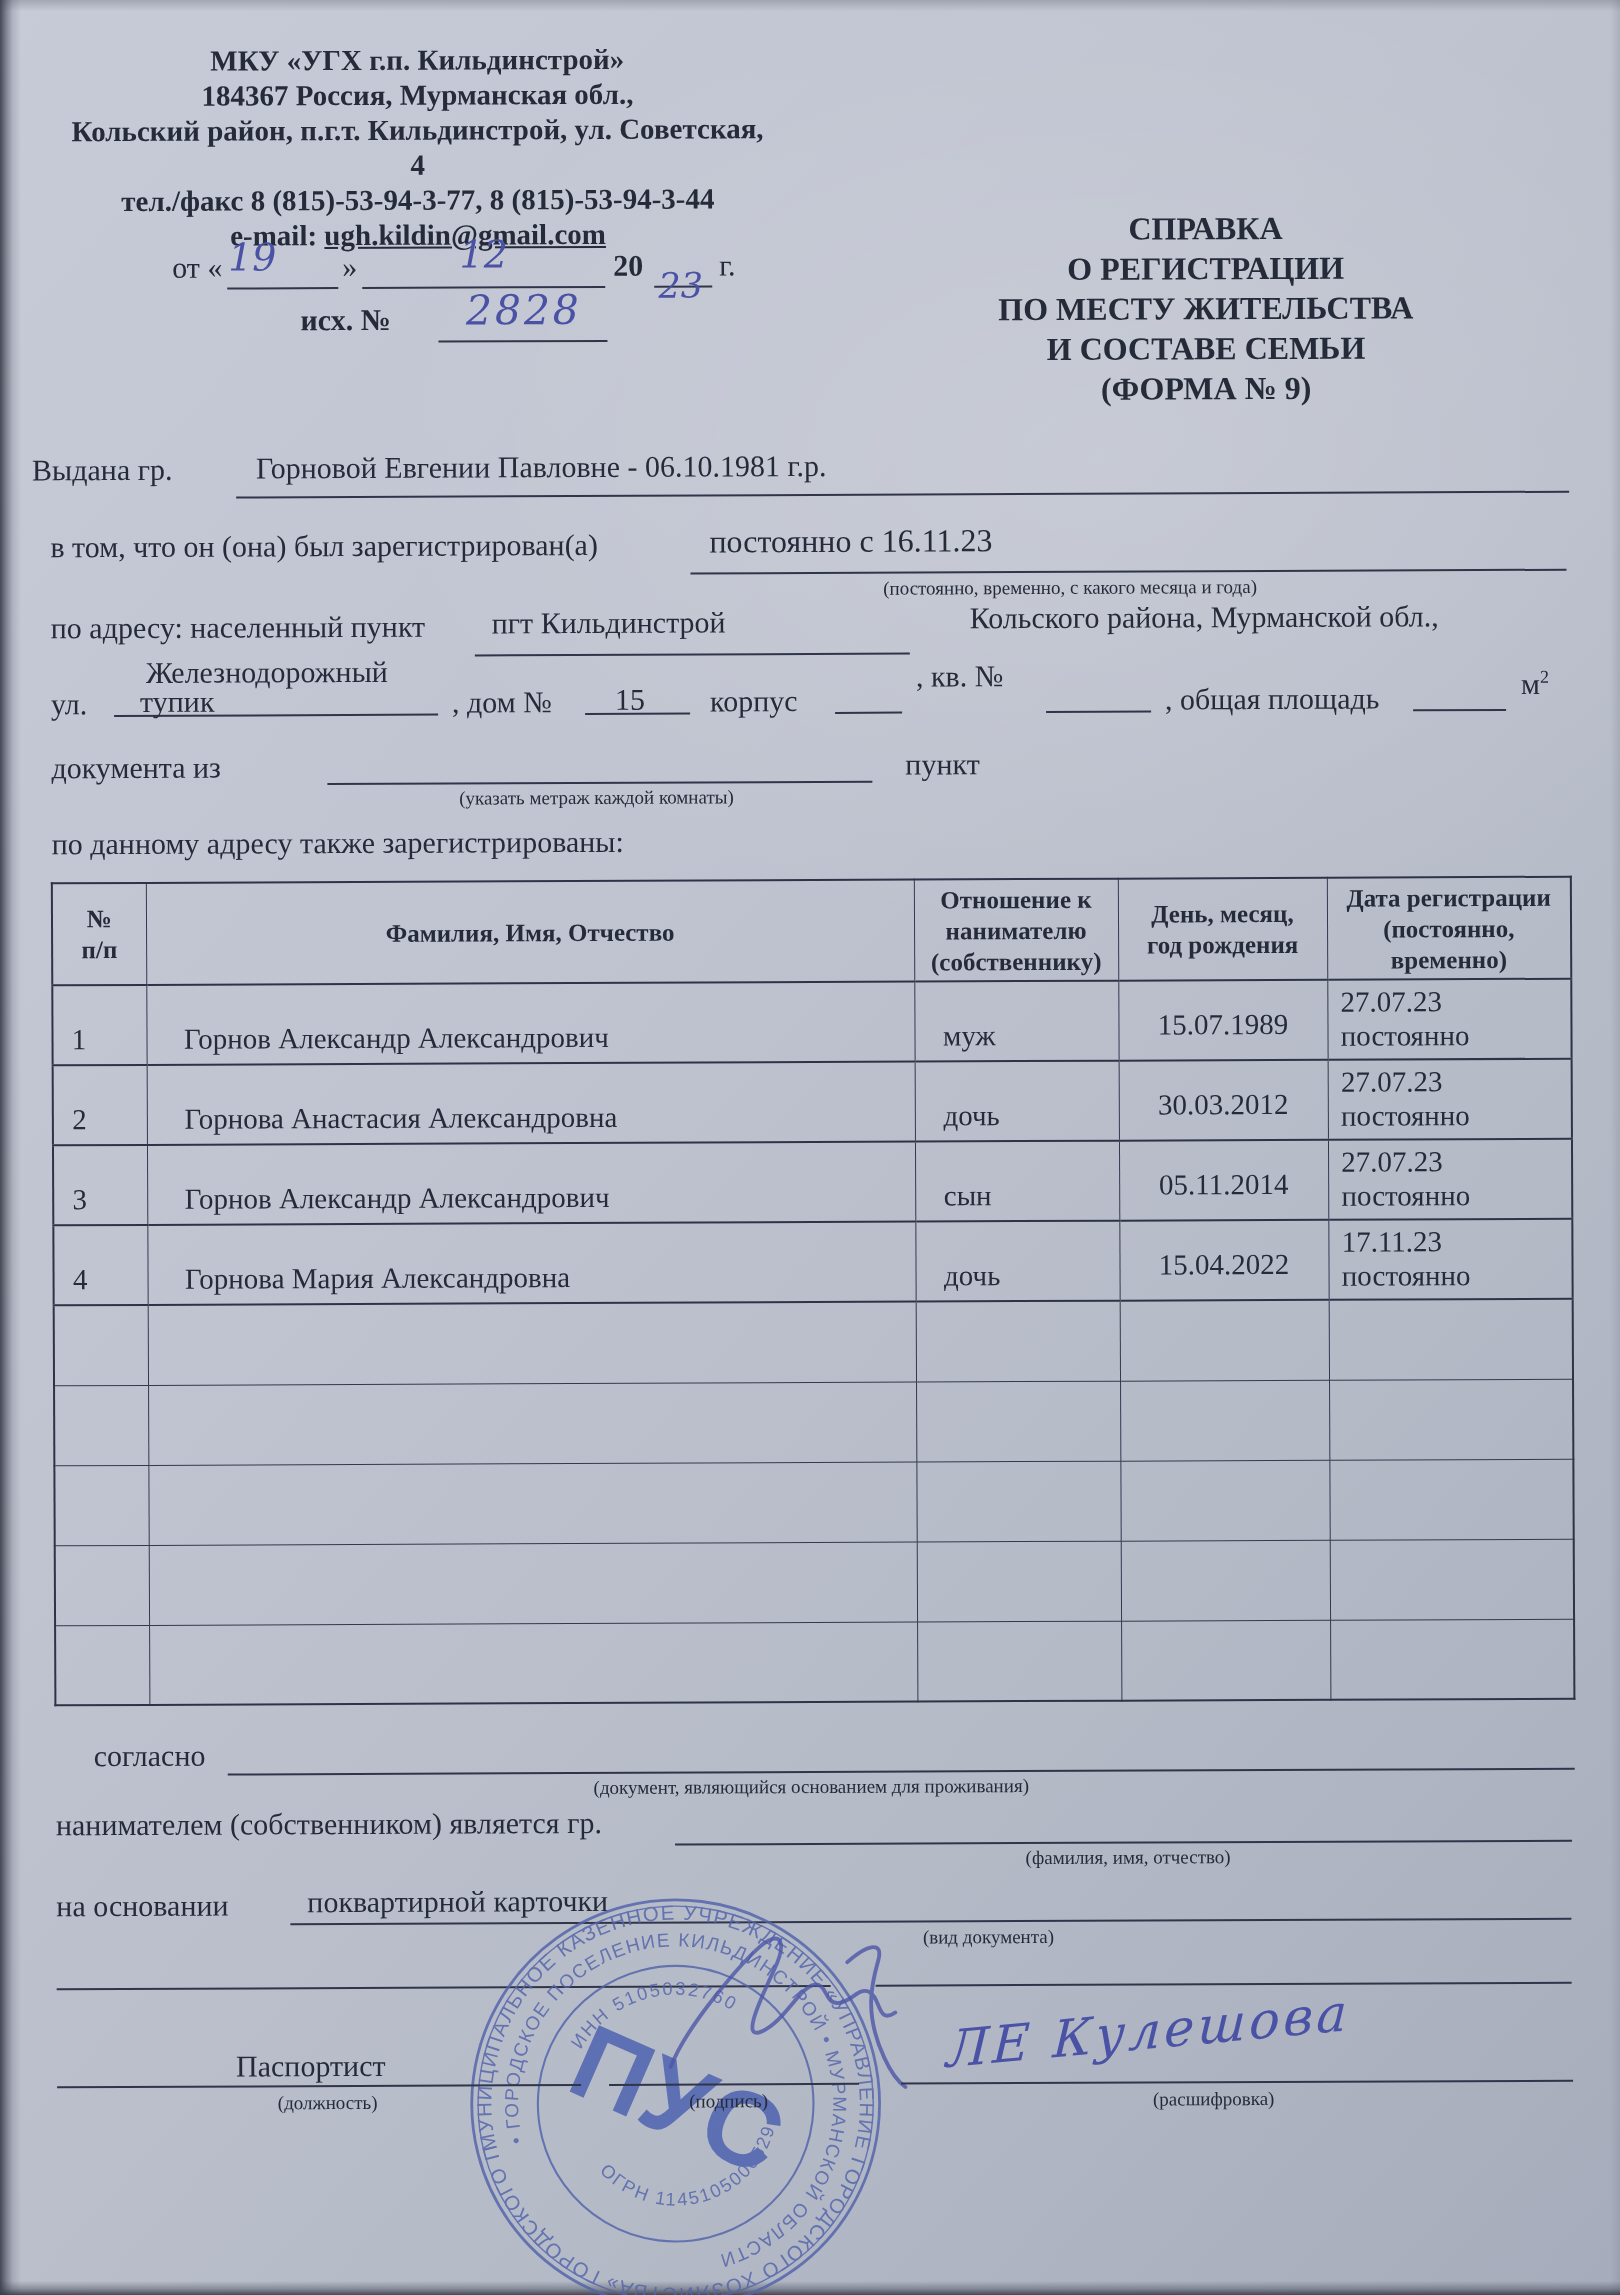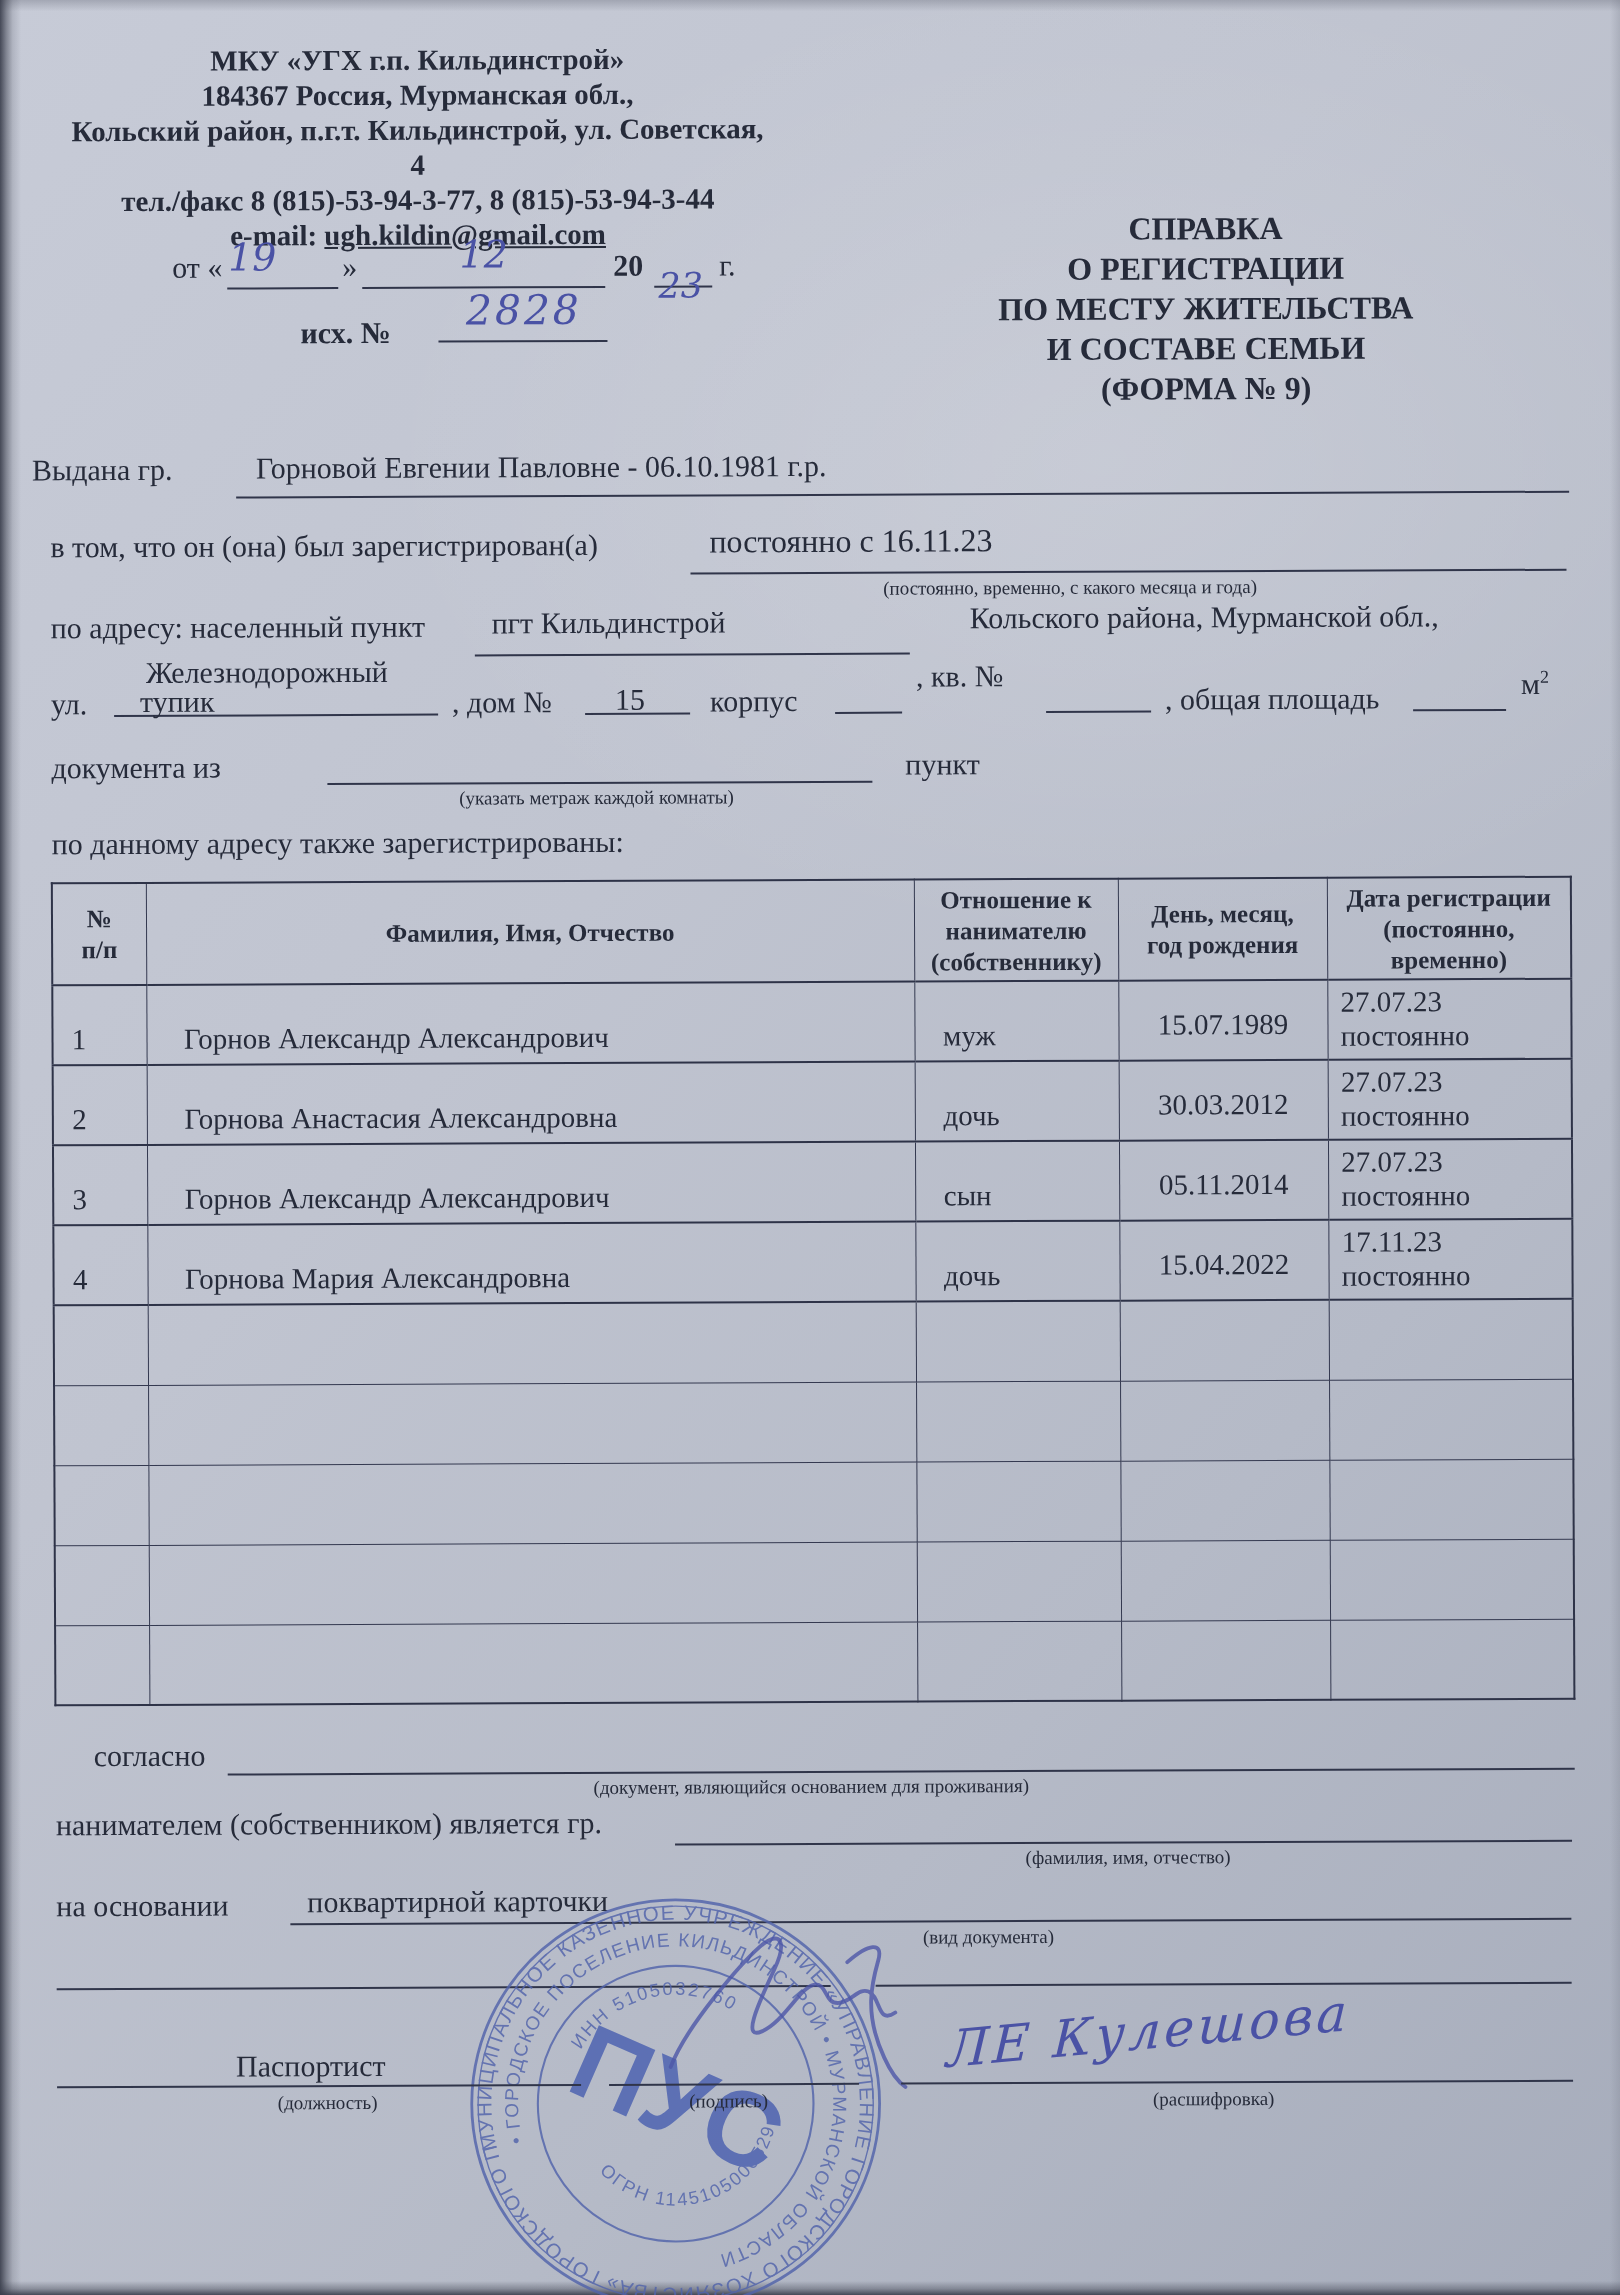--- a/index.html
+++ b/index.html
@@ -71,21 +71,21 @@
   <span class="uline" style="left:231px;width:111px;top:285px;"></span>
   <span class="t hand hd-day">19</span>
   <span class="t lbl" style="left:346px;top:248px;">»</span>
   <span class="uline" style="left:366px;width:243px;top:285px;"></span>
   <span class="t hand hd-month">12</span>
   <span class="t lbl bold" style="left:617px;top:248px;">20</span>
   <span class="uline" style="left:658px;width:58px;top:285px;"></span>
   <span class="t hand hd-year">23</span>
   <span class="t lbl" style="left:723px;top:248px;">г.</span>
 
-  <span class="t lbl bold" style="left:304px;top:314px;text-align:right;">исх. №</span>
+  <span class="t lbl bold" style="left:304px;top:301px;text-align:right;">исх. №</span>
   <span class="uline" style="left:442px;width:169px;top:339px;"></span>
   <span class="t hand hd-num">2828</span>
 
   <div class="t title-block">
     <div>СПРАВКА</div>
     <div>О РЕГИСТРАЦИИ</div>
     <div>ПО МЕСТУ ЖИТЕЛЬСТВА</div>
     <div>И СОСТАВЕ СЕМЬИ</div>
     <div>(ФОРМА № 9)</div>
   </div>

